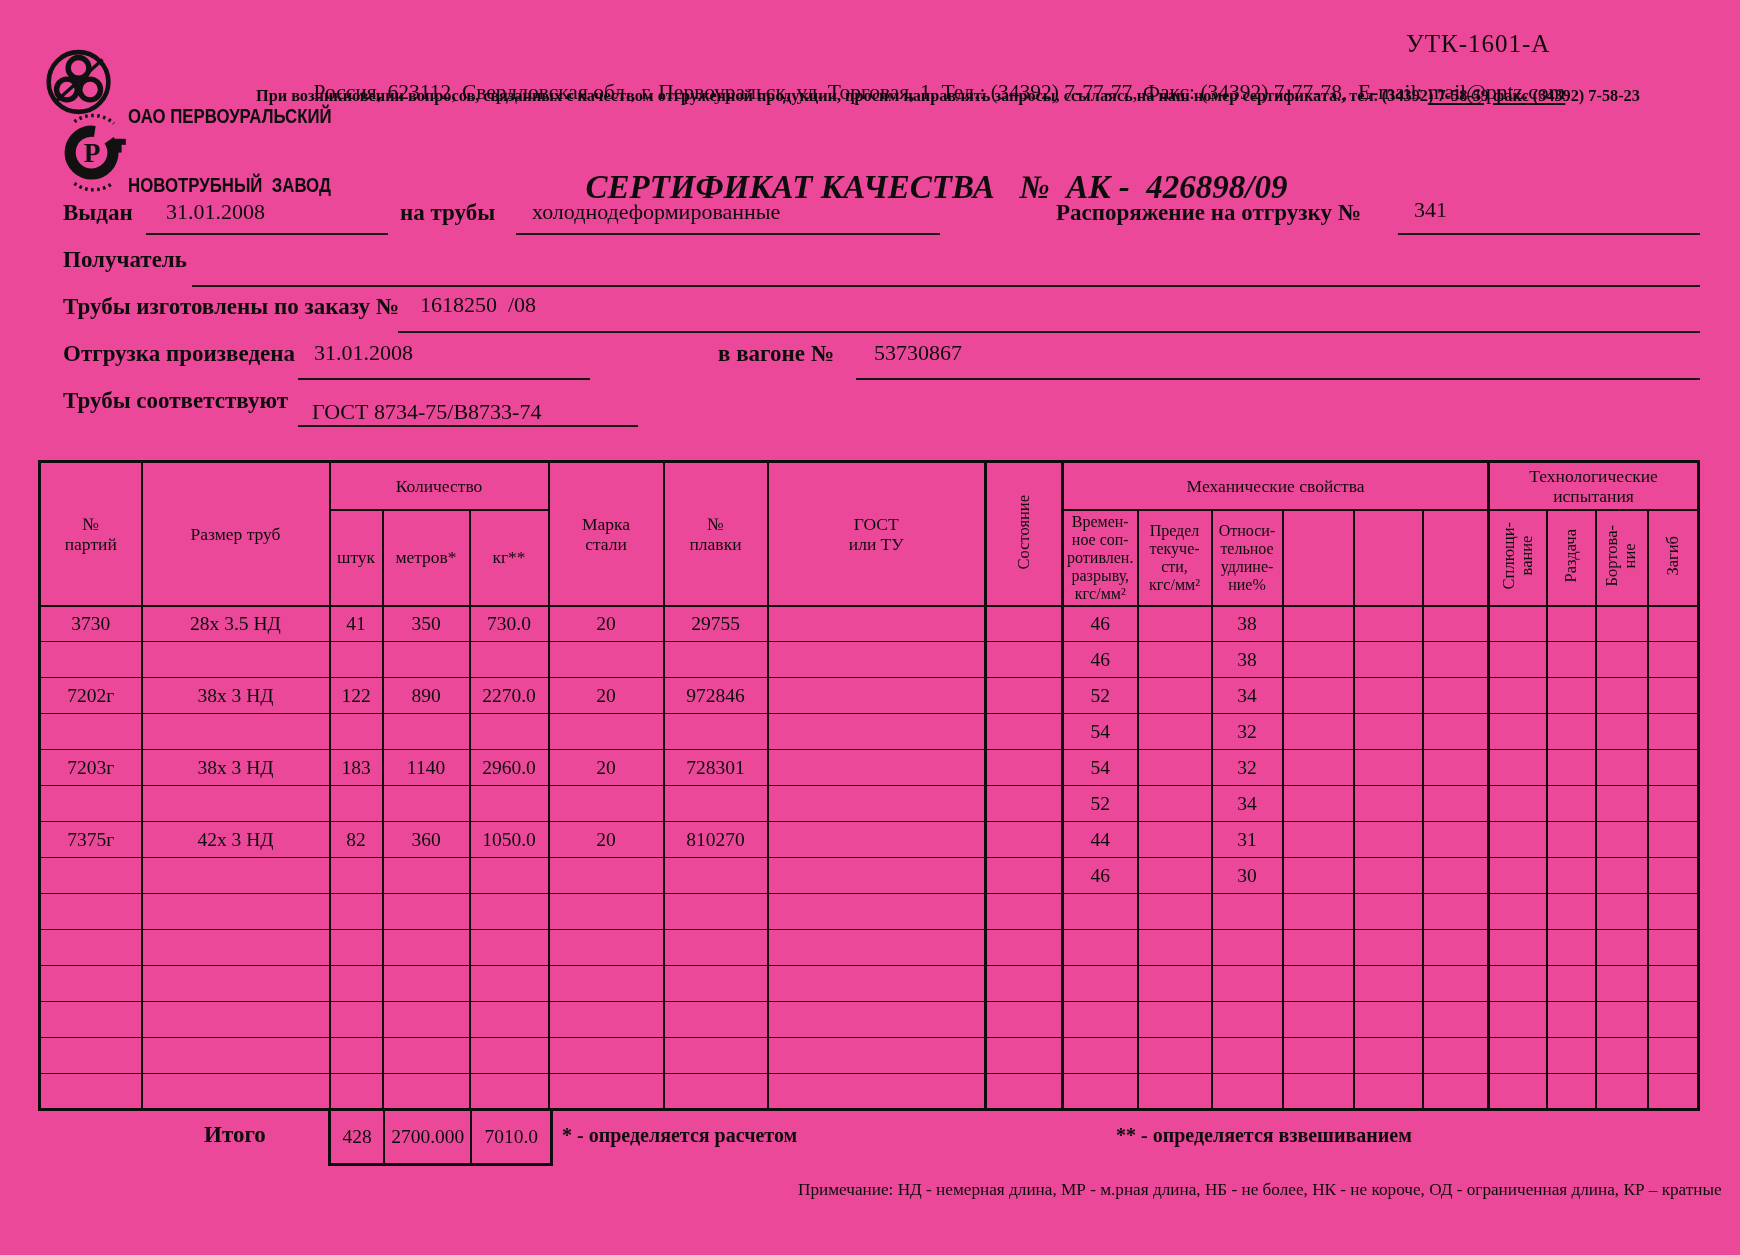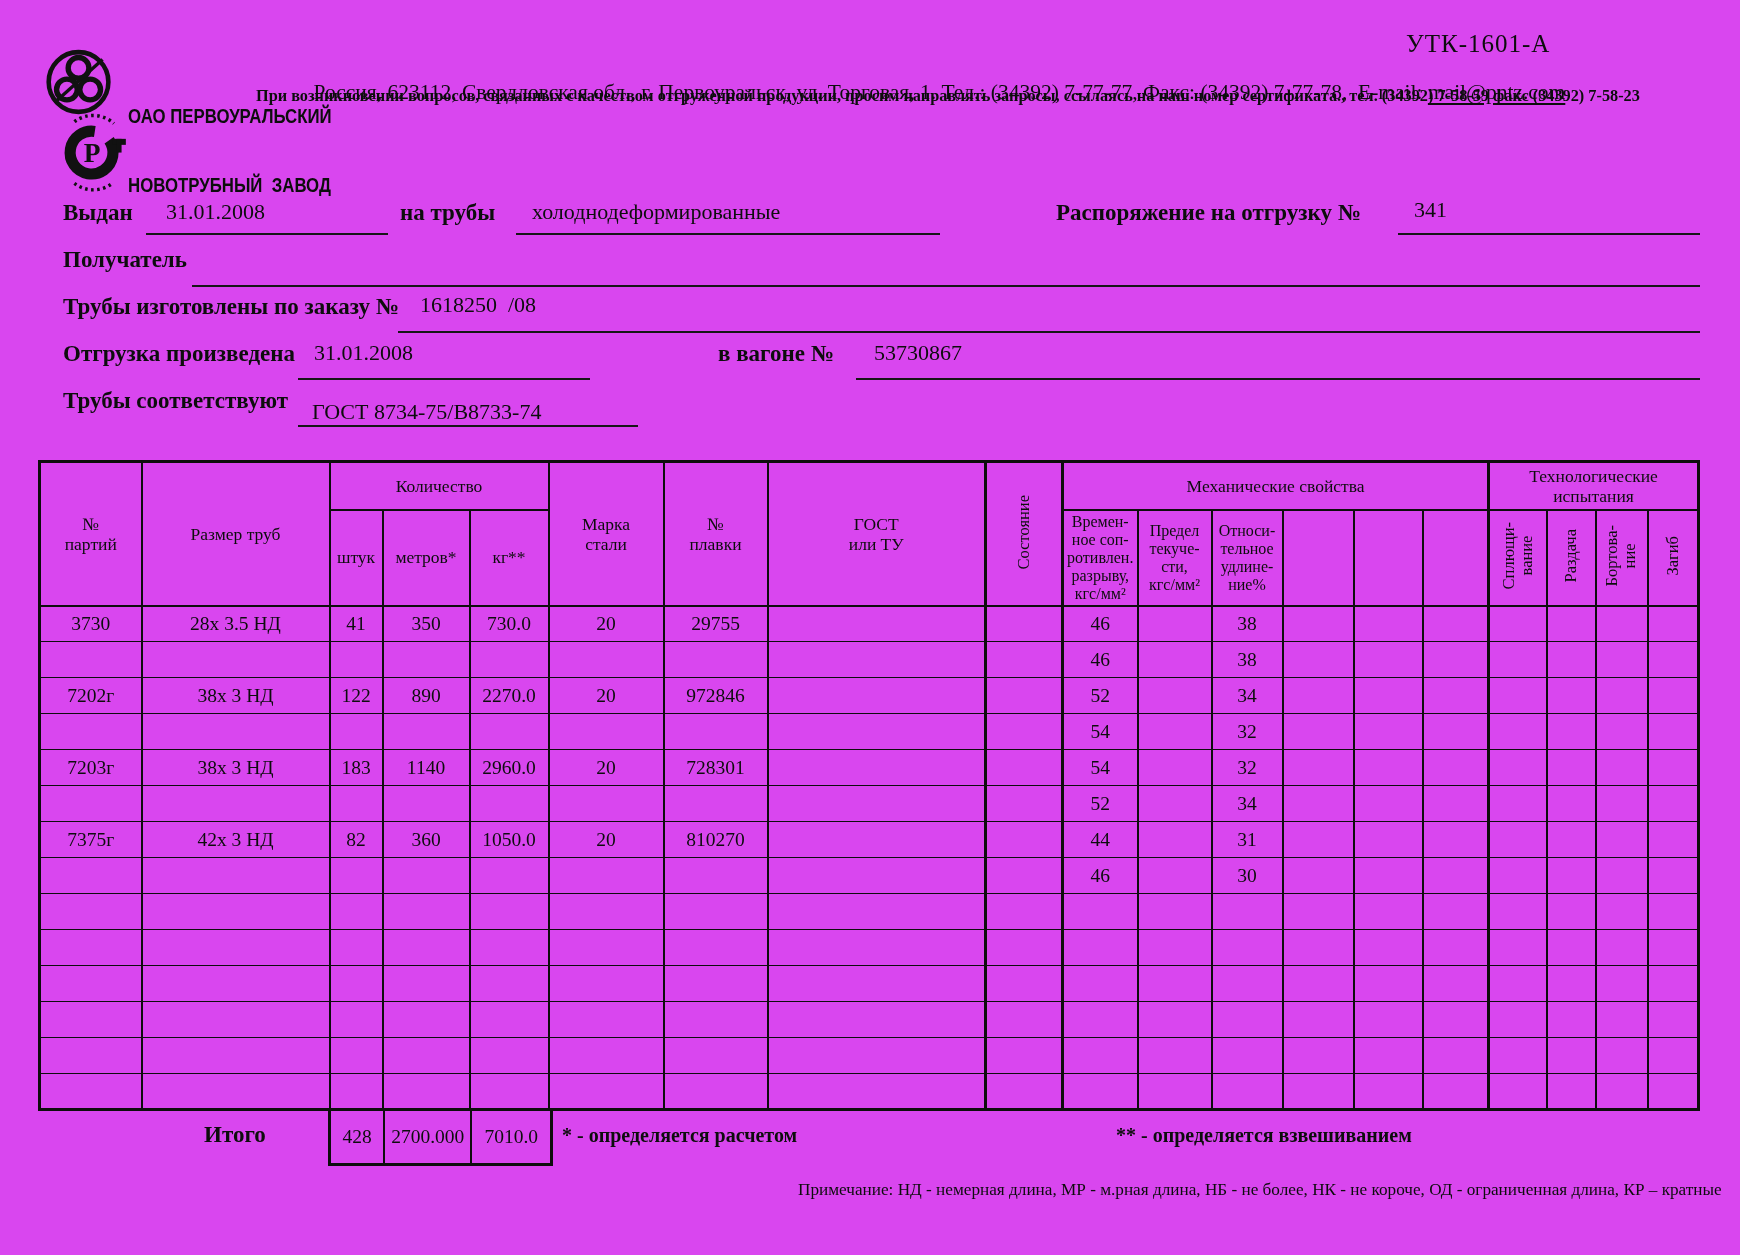--- a/index.html
+++ b/index.html
@@ -1,16 +1,16 @@
 <!DOCTYPE html>
 <html><head>
 <meta charset="utf-8">
 <style>
   html,body{margin:0;padding:0;background:#d8d8d8;}
-  .page{position:relative;width:1740px;height:1255px;background:#d946ef;
+  .page{position:relative;width:1740px;height:1255px;background:#ec4899;
         font-family:"Liberation Serif",serif;color:#0d0d0d;overflow:hidden;}
   .abs{position:absolute;}
   .b{font-weight:bold;}
   .uline{position:absolute;height:0;border-bottom:2.5px solid #161616;}
   .lbl{font-size:23px;font-weight:bold;white-space:pre;}
   .val{font-size:22px;white-space:pre;}
   .logo-name{font-family:"Liberation Sans",sans-serif;font-weight:bold;font-size:21px;
              line-height:23px;transform:scaleX(.8);transform-origin:left top;white-space:pre;}
   .addr1{font-size:21.5px;font-weight:normal;white-space:pre;}
   .addr2{font-size:16.3px;font-weight:bold;white-space:pre;}
@@ -71,20 +71,23 @@
     <svg width="86" height="84" viewBox="0 0 100 98">
       <path class="ink" d="M26 16 A36 36 0 0 1 72 18" stroke-width="4" stroke-dasharray="3 4"></path>
       <circle class="ink" cx="46" cy="52" r="25" stroke-width="13" stroke-dasharray="136 22" transform="rotate(-35 46 52)"></circle>
       <text x="37" y="63" font-family="Liberation Serif, serif" font-size="32" font-weight="bold" fill="#111">Р</text>
       <rect x="70" y="36" width="16" height="7" fill="#111"></rect>
       <rect x="75" y="36" width="6" height="16" fill="#111"></rect>
       <path class="ink" d="M26 88 A36 36 0 0 0 70 88" stroke-width="4" stroke-dasharray="3 4"></path>
     </svg>
   </div>
 
+  <div class="abs title" style="left:540px;top:132px;width:760px;">
+    <span>СЕРТИФИКАТ КАЧЕСТВА</span><span>   </span><span>№</span><span>  </span><span>АК -  426898/09</span>
+  </div>
 
   <div class="abs lbl" style="left:63px;top:200px;">Выдан</div>
   <div class="uline" style="left:146px;width:242px;top:233px;"></div>
   <div class="abs val" style="left:166px;top:199px;">31.01.2008</div>
   <div class="abs lbl" style="left:400px;top:200px;">на трубы</div>
   <div class="uline" style="left:516px;width:424px;top:233px;"></div>
   <div class="abs val" style="left:532px;top:199px;">холоднодеформированные</div>
   <div class="abs lbl" style="left:1056px;top:200px;">Распоряжение на отгрузку №</div>
   <div class="uline" style="left:1398px;width:302px;top:233px;"></div>
   <div class="abs val" style="left:1414px;top:197px;">341</div>

